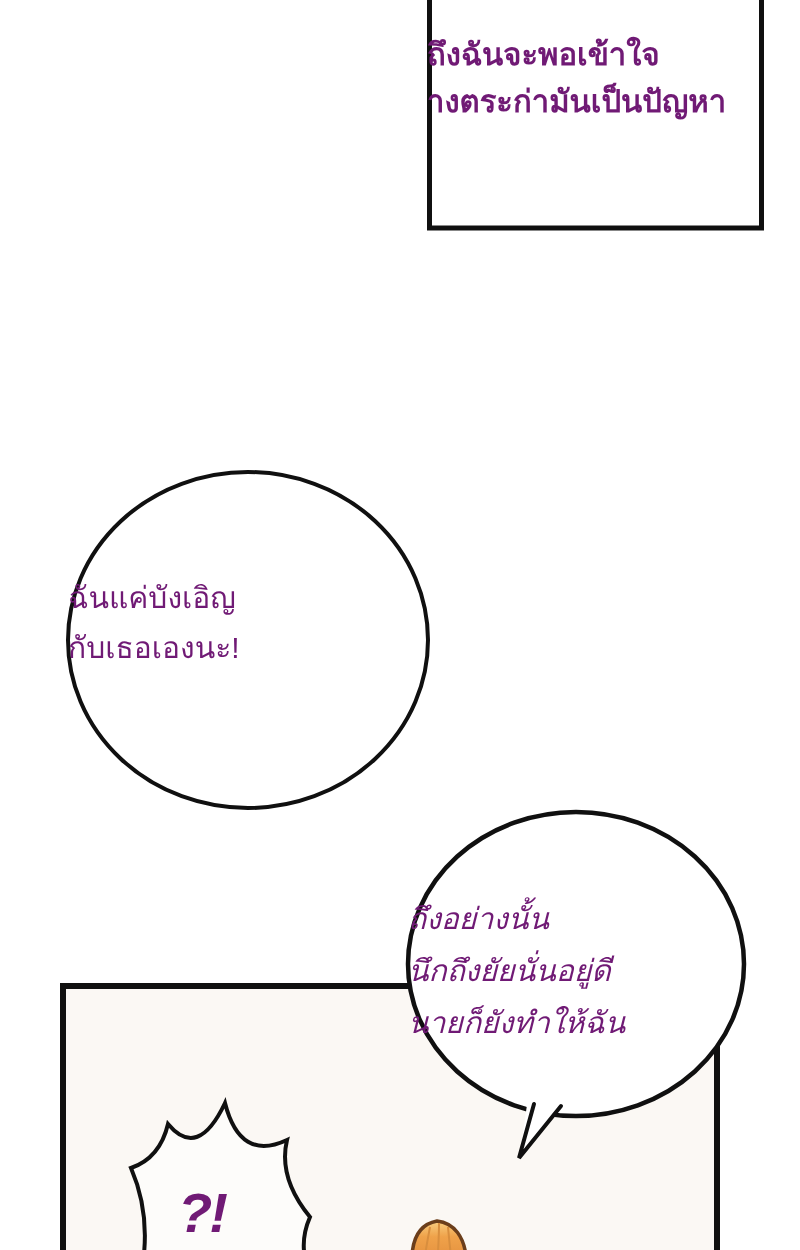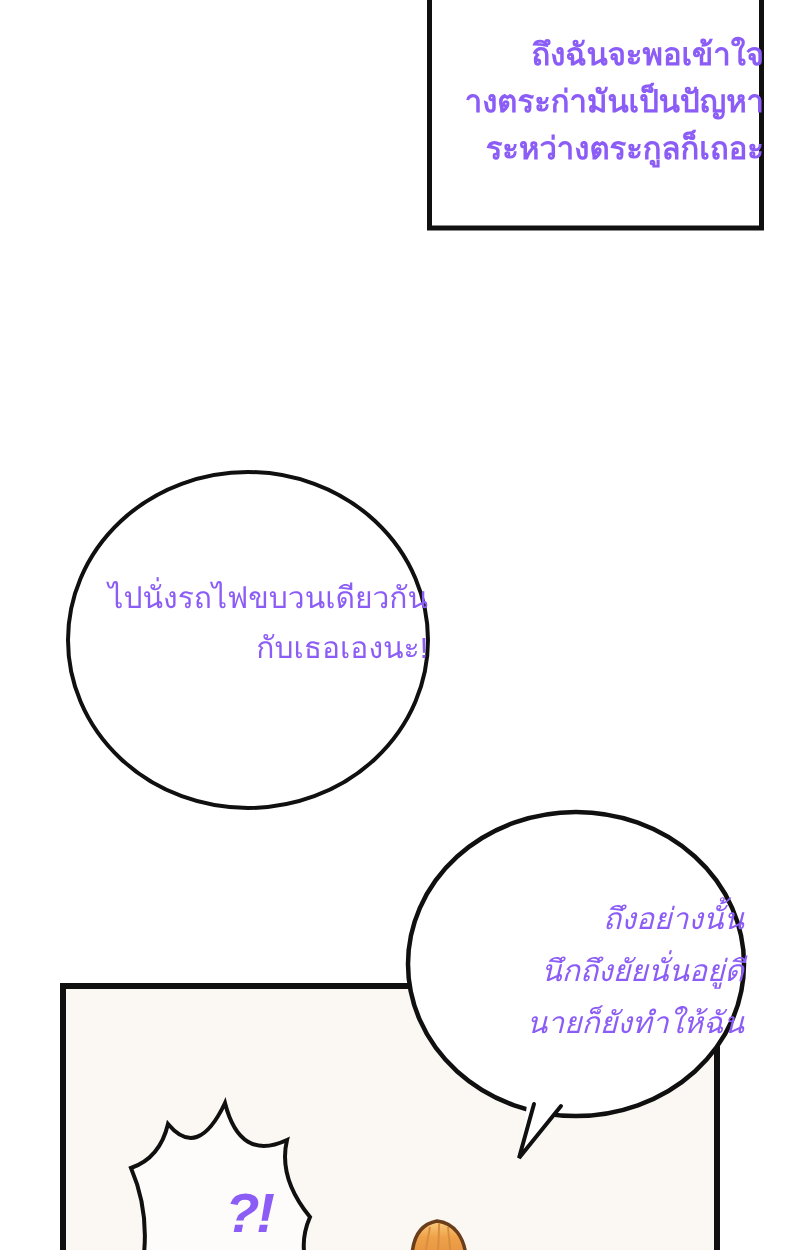--- a/index.html
+++ b/index.html
@@ -18,22 +18,22 @@
     overflow: hidden;
     background: #ffffff;
   }
   svg.art {
     position: absolute;
     left: 0;
     top: 0;
   }
   .txt {
     position: absolute;
-    text-align: right;
-    color: #8b5cf6;
+    text-align: left;
+    color: #701a75;
     font-family: "Liberation Sans", sans-serif;
     white-space: nowrap;
   }
   .narration {
     left: 427px;
     top: 31px;
     width: 337px;
     font-size: 31px;
     line-height: 47px;
     font-weight: bold;
@@ -105,25 +105,24 @@
     </g>
 
     <ellipse cx="248" cy="640" rx="180" ry="168" fill="#ffffff" stroke="#101010" stroke-width="4"></ellipse>
 
     <rect x="429.5" y="-20" width="332" height="248" fill="#ffffff" stroke="#101010" stroke-width="5"></rect>
   </svg>
 
   <div class="txt narration">
     <div>ถึงฉันจะพอเข้าใจ</div>
     <div>างตระก่ามันเป็นปัญหา</div>
-    <div>ระหว่างตระกูลก็เถอะ</div>
   </div>
 
   <div class="txt bubble1-text">
-    <div>ไปนั่งรถไฟขบวนเดียวกัน</div>
+    <div>ฉันแค่บังเอิญ</div>
     <div>กับเธอเองนะ!</div>
   </div>
 
   <div class="txt bubble2-text">
     <div>ถึงอย่างนั้น</div>
     <div>นึกถึงยัยนั่นอยู่ดี</div>
     <div>นายก็ยังทำให้ฉัน</div>
   </div>
 
   <div class="txt burst-text">?!</div>

